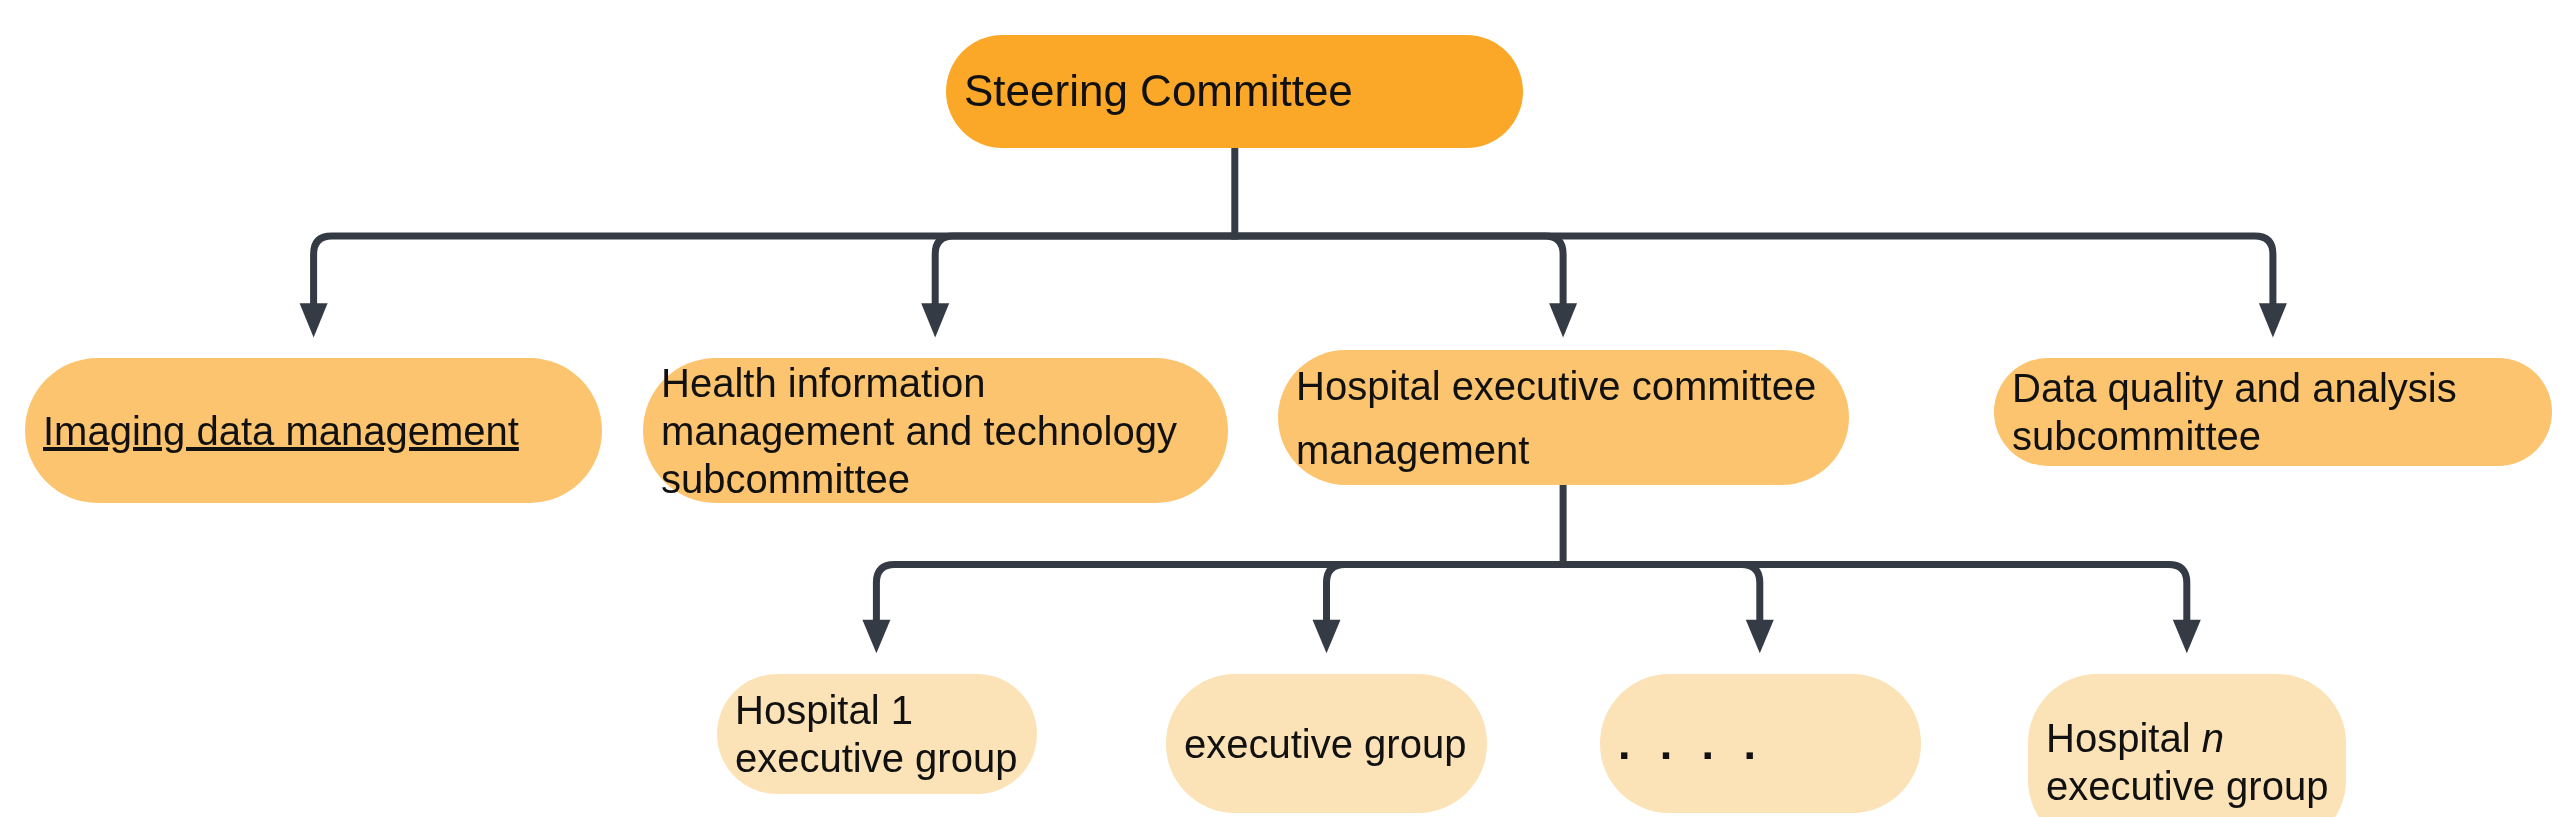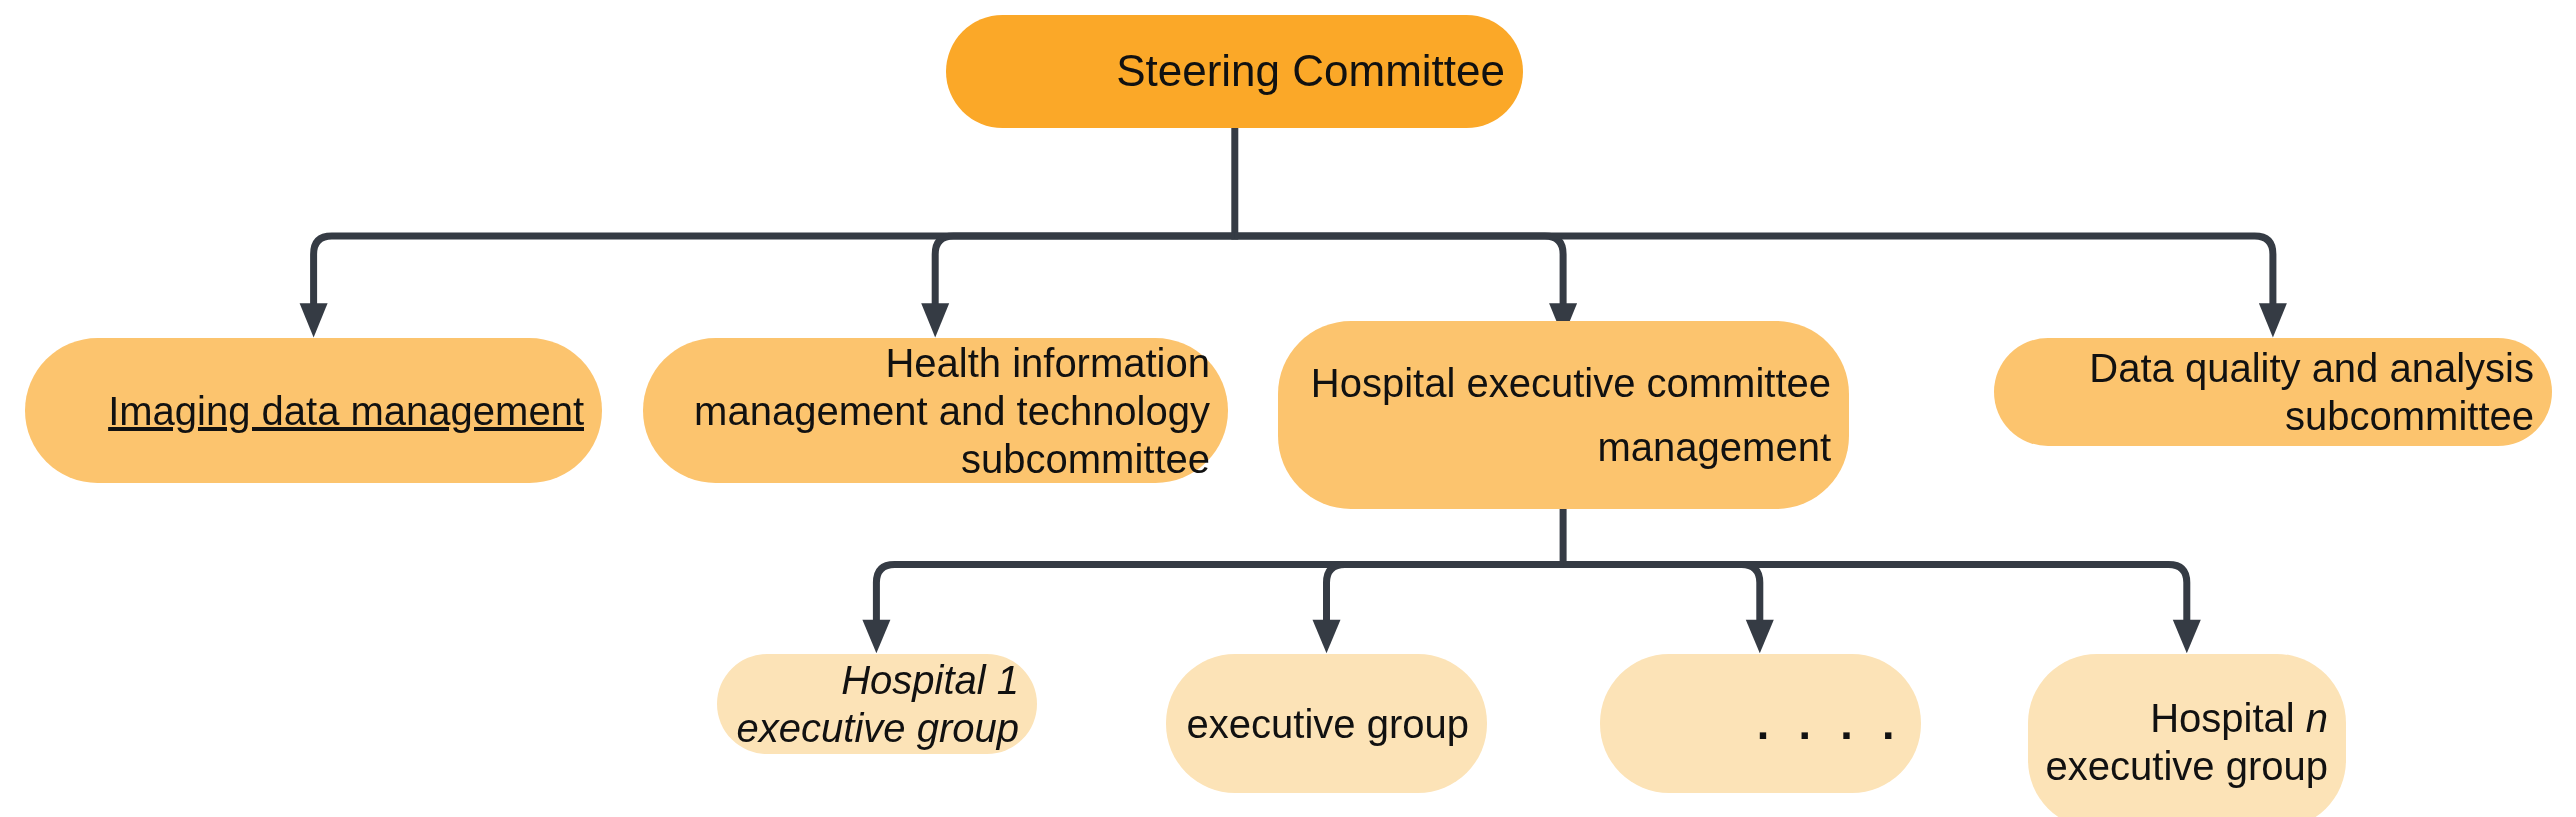--- a/index.html
+++ b/index.html
@@ -33,25 +33,26 @@
     stroke-linecap:butt;
   }
   .connectors polygon{
     fill:var(--line);
     stroke:none;
   }
   .node{
     position:absolute;
     display:flex;
     flex-direction:column;
-    align-items:flex-end;
+    align-items:flex-start;
     justify-content:center;
     text-align:center;
     box-sizing:border-box;
     padding:23px 18px;
+    margin-top:20px;
   }
   .level-1{background:var(--level1);border-radius:57px;font-size:44px;line-height:1.2;}
   .level-2{background:var(--level2);border-radius:73px;font-size:40px;line-height:1.2;}
   .level-3{background:var(--level3);border-radius:69px;font-size:40px;line-height:1.2;}
   .tline{display:block;white-space:nowrap;}
   .dots{font-weight:700;font-size:45px;letter-spacing:8.4px;white-space:nowrap;}
 </style>
 </head>
 <body>
 
@@ -87,31 +88,31 @@
   <div class="node level-2" style="left:25px;top:338px;width:577px;height:145px;text-decoration:underline;">
     <span class="tline">Imaging data management</span>
   </div>
 
   <div class="node level-2" style="left:643px;top:338px;width:585px;height:145px;">
     <span class="tline">Health information</span>
     <span class="tline">management and technology</span>
     <span class="tline">subcommittee</span>
   </div>
 
-  <div class="node level-2" style="left:1278px;top:321px;width:571px;height:188px;gap:16px;">
+  <div class="node level-2" style="left:1278px;top:330px;width:571px;height:135px;gap:16px;">
     <span class="tline">Hospital executive committee</span>
     <span class="tline">management</span>
   </div>
 
   <div class="node level-2" style="left:1994px;top:338px;width:558px;height:108px;">
     <span class="tline">Data quality and analysis</span>
     <span class="tline">subcommittee</span>
   </div>
 
-  <div class="node level-3" style="left:717px;top:654px;width:320px;height:100px;font-style:italic;">
+  <div class="node level-3" style="left:717px;top:654px;width:320px;height:120px;">
     <span class="tline">Hospital 1</span>
     <span class="tline">executive group</span>
   </div>
 
   <div class="node level-3" style="left:1166px;top:654px;width:321px;height:139px;">
     <span class="tline">executive group</span>
   </div>
 
   <div class="node level-3" style="left:1600px;top:654px;width:321px;height:139px;">
     <span class="tline dots">. . . .</span>

